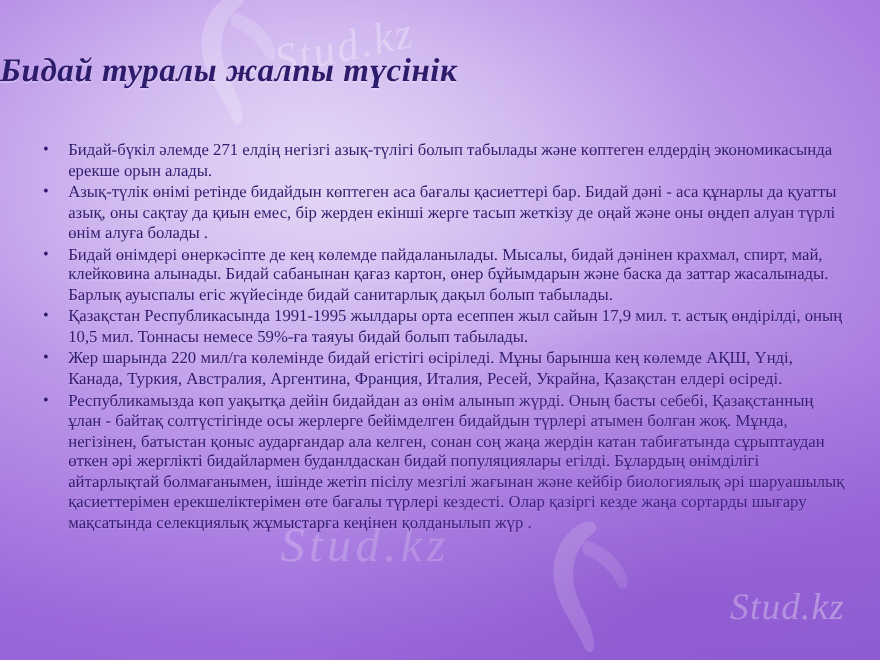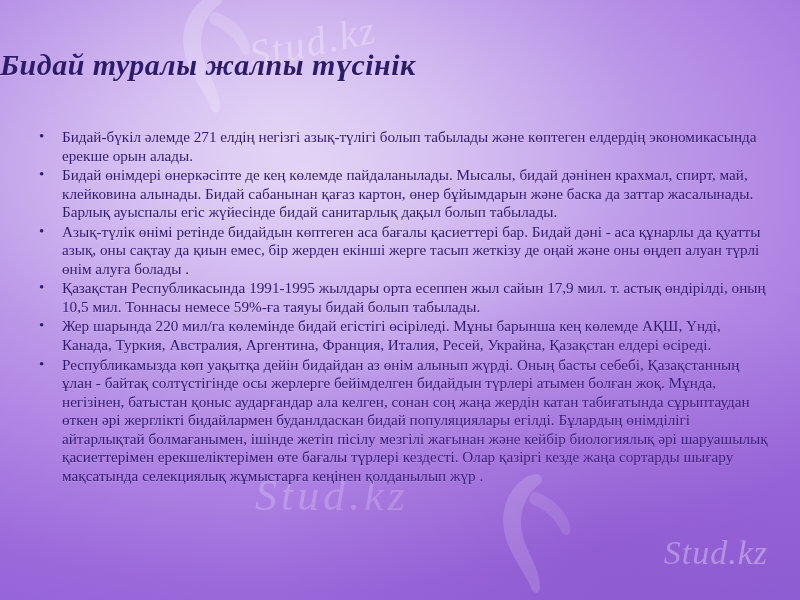--- a/index.html
+++ b/index.html
@@ -145,21 +145,21 @@
 
   <div class="wm wm-top">– Stud.kz</div>
   <div class="wm wm-mid">Stud.kz</div>
   <div class="wm wm-bottom">Stud.kz</div>
 
   <div class="title">Бидай туралы жалпы түсінік</div>
 
   <div class="body">
     <ul class="bullets">
       <li>Бидай-бүкіл әлемде 271 елдің негізгі азық-түлігі болып табылады және көптеген елдердің экономикасында ерекше орын алады.</li>
+      <li>Азық-түлік өнімі ретінде бидайдын көптеген аса бағалы қасиеттері бар. Бидай дәні - аса құнарлы да қуатты азық, оны сақтау да қиын емес, бір жерден екінші жерге тасып жеткізу де оңай және оны өңдеп алуан түрлі өнім алуға болады .</li>
       <li>Бидай өнімдері өнеркәсіпте де кең көлемде пайдаланылады. Мысалы, бидай дәнінен крахмал, спирт, май, клейковина алынады. Бидай сабанынан қағаз картон, өнер бұйымдарын және баска да заттар жасалынады. Барлық ауыспалы егіс жүйесінде бидай санитарлық дақыл болып табылады.</li>
-      <li>Азық-түлік өнімі ретінде бидайдын көптеген аса бағалы қасиеттері бар. Бидай дәні - аса құнарлы да қуатты азық, оны сақтау да қиын емес, бір жерден екінші жерге тасып жеткізу де оңай және оны өңдеп алуан түрлі өнім алуға болады .</li>
       <li>Қазақстан Республикасында 1991-1995 жылдары орта есеппен жыл сайын 17,9 мил. т. астық өндірілді, оның 10,5 мил. Тоннасы немесе 59%-ға таяуы бидай болып табылады.</li>
       <li>Жер шарында 220 мил/га көлемінде бидай егістігі өсіріледі. Мұны барынша кең көлемде АҚШ, Үнді, Канада, Туркия, Австралия, Аргентина, Франция, Италия, Ресей, Украйна, Қазақстан елдері өсіреді.</li>
       <li>Республикамызда көп уақытқа дейін бидайдан аз өнім алынып жүрді. Оның басты себебі, Қазақстанның ұлан - байтақ солтүстігінде осы жерлерге бейімделген бидайдын түрлері атымен болған жоқ. Мұнда, негізінен, батыстан қоныс аударғандар ала келген, сонан соң жаңа жердін катан табиғатында сұрыптаудан өткен әрі жерглікті бидайлармен буданлдаскан бидай популяциялары егілді. Бұлардың өнімділігі айтарлықтай болмағанымен, ішінде жетіп пісілу мезгілі жағынан және кейбір биологиялық әрі шаруашылық қасиеттерімен ерекшеліктерімен өте бағалы түрлері кездесті. Олар қазіргі кезде жаңа сортарды шығару мақсатында селекциялық жұмыстарға кеңінен қолданылып жүр .</li>
     </ul>
   </div>
 
 </div>
 
 </body></html>

